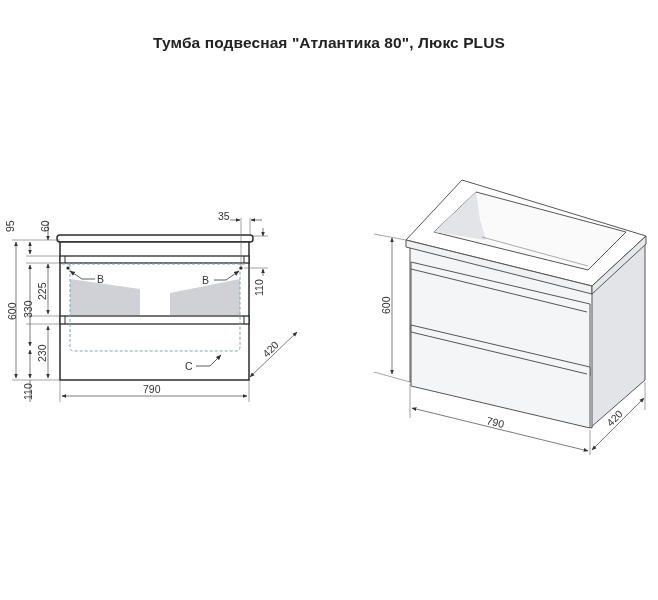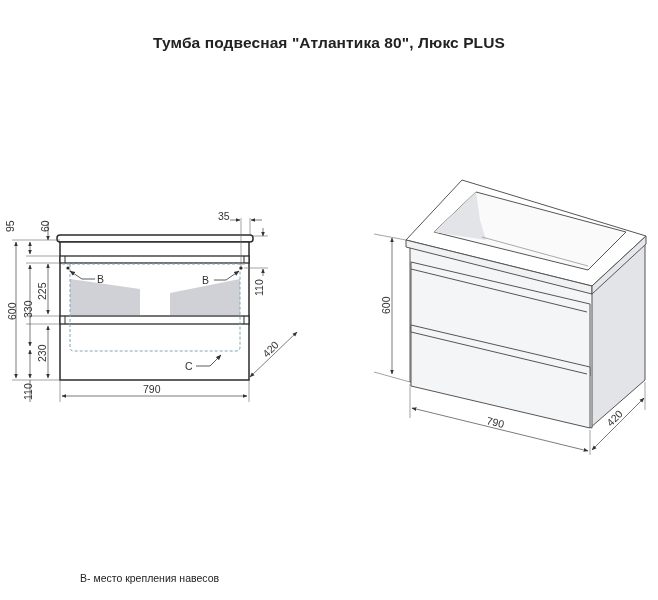--- a/index.html
+++ b/index.html
@@ -137,14 +137,13 @@
 
     <line x1="412" y1="408" x2="588" y2="451" stroke="#444" stroke-width="0.7" marker-start="url(#ar)" marker-end="url(#ar)"></line>
     <text class="dim" transform="translate(486,424) rotate(13)">790</text>
 
     <line x1="592" y1="450" x2="644" y2="398" stroke="#444" stroke-width="0.7" marker-start="url(#ar)" marker-end="url(#ar)"></line>
     <text class="dim" transform="translate(611,427) rotate(-45)">420</text>
   </g>
 </svg>
 
 <div class="legend">
-  <div>В- место крепления навесов</div>
 </div>
 
 </body></html>

